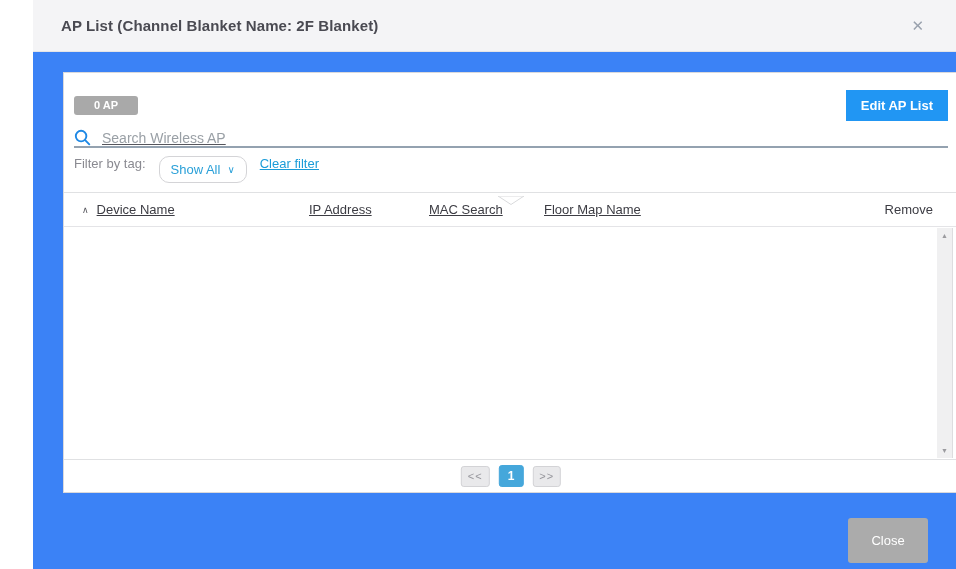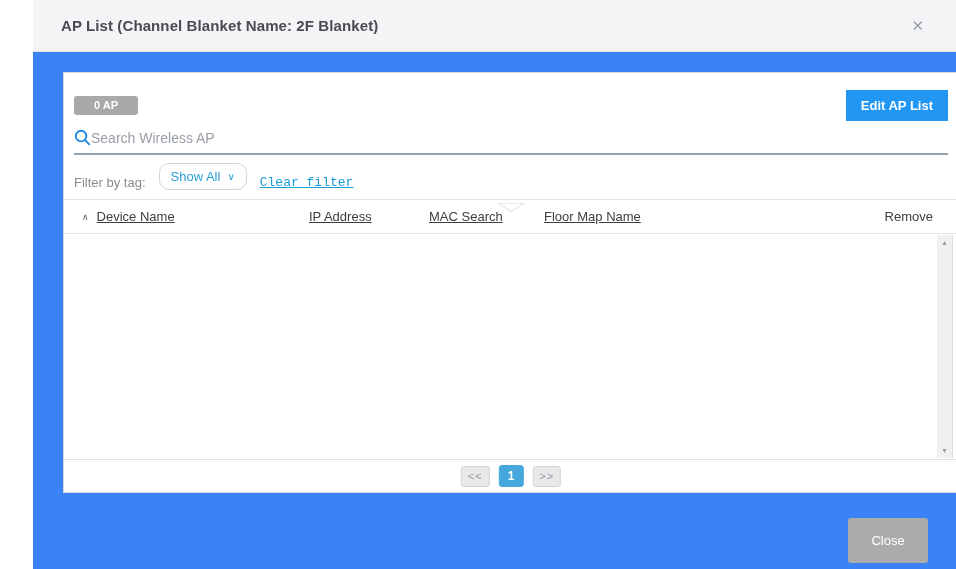--- a/index.html
+++ b/index.html
@@ -39,42 +39,42 @@
     padding: 4px 20px; border-radius: 3px; line-height: 1;
   }
   .edit-btn {
     background: #2196f3; color: #ffffff; border: none; border-radius: 0;
     font-size: 13px; font-weight: 600; padding: 8px 15px; cursor: pointer;
     font-family: inherit;
   }
 
   .search-row {
     margin: 8px 10px 0 10px; flex: 0 0 auto;
-    display: flex; align-items: center; 
-    padding-bottom: 7px; border-bottom: 2px solid #94a2b0;
+    display: flex; align-items: center; gap: 11px;
+    border-bottom: 2px solid #94a2b0; text-decoration: underline;
   }
   .search-input {
     border: none; outline: none; flex: 1; font-size: 14px; color: #55555c;
     font-family: inherit; background: transparent;
   }
   .search-input::placeholder { color: #9aa0a6; }
 
   .filter-row {
     margin: 0 10px; flex: 0 0 auto;
-    display: flex; align-items: flex-end; gap: 13px; padding: 8px 0 9px 0;
+    display: flex; align-items: flex-start; gap: 13px; padding: 8px 0 9px 0;
   }
   .filter-label { font-size: 13px; color: #8a8a91; }
   .tag-dropdown {
     border: 1px solid #d4d4d7; border-radius: 10px; background: #ffffff;
     color: #2aa0d8; font-size: 13px; padding: 5px 11px;
     display: inline-flex; align-items: center; gap: 7px; cursor: pointer;
     font-family: inherit;
   }
   .tag-dropdown .caret { font-size: 10px; color: #2aa0d8; }
-  .link { color: #1a9cd8; text-decoration: underline; font-size: 13px; cursor: pointer; font-family: Liberation Mono, monospace; }
+  .link { color: #1a9cd8; text-decoration: underline; font-size: 13px; cursor: pointer; }
 
   .filter-divider { position: relative; border-top: 1px solid #e0e1e3; flex: 0 0 auto; }
   .notch { position: absolute; left: 50%; top: -1px; transform: translateX(-50%); }
 
   .table-header {
     display: flex; align-items: center; height: 34px; padding-left: 18px;
     border-bottom: 1px solid #e4e4e7; flex: 0 0 auto; font-size: 13px; color: #3c3c43;
   }
   .th { text-decoration: underline; }
   .col-device { width: 227px; display: flex; align-items: center; gap: 8px; }

